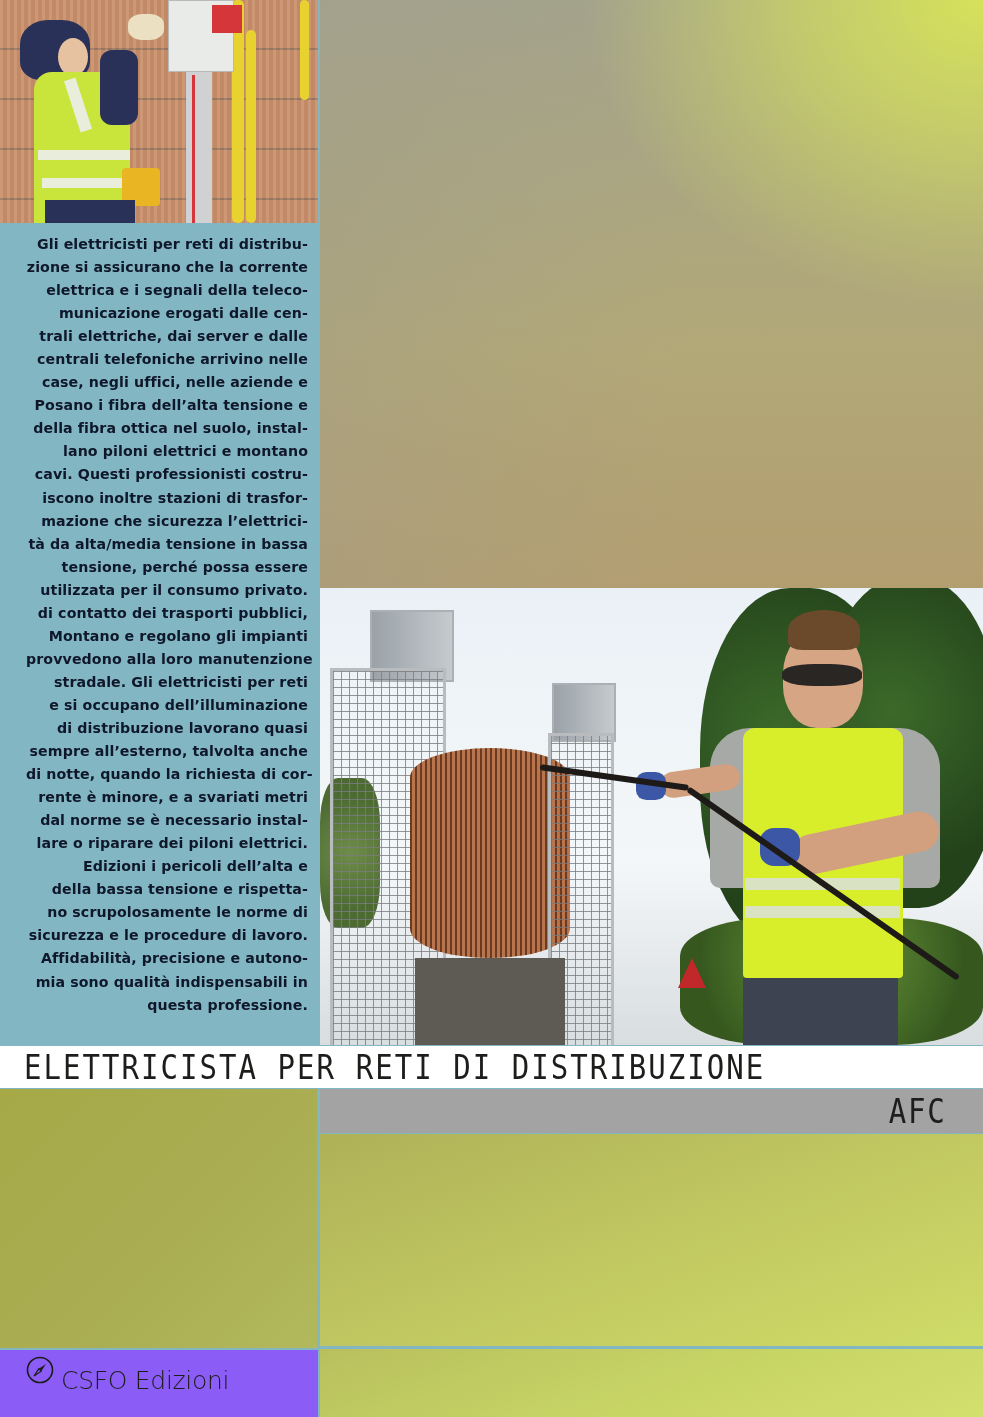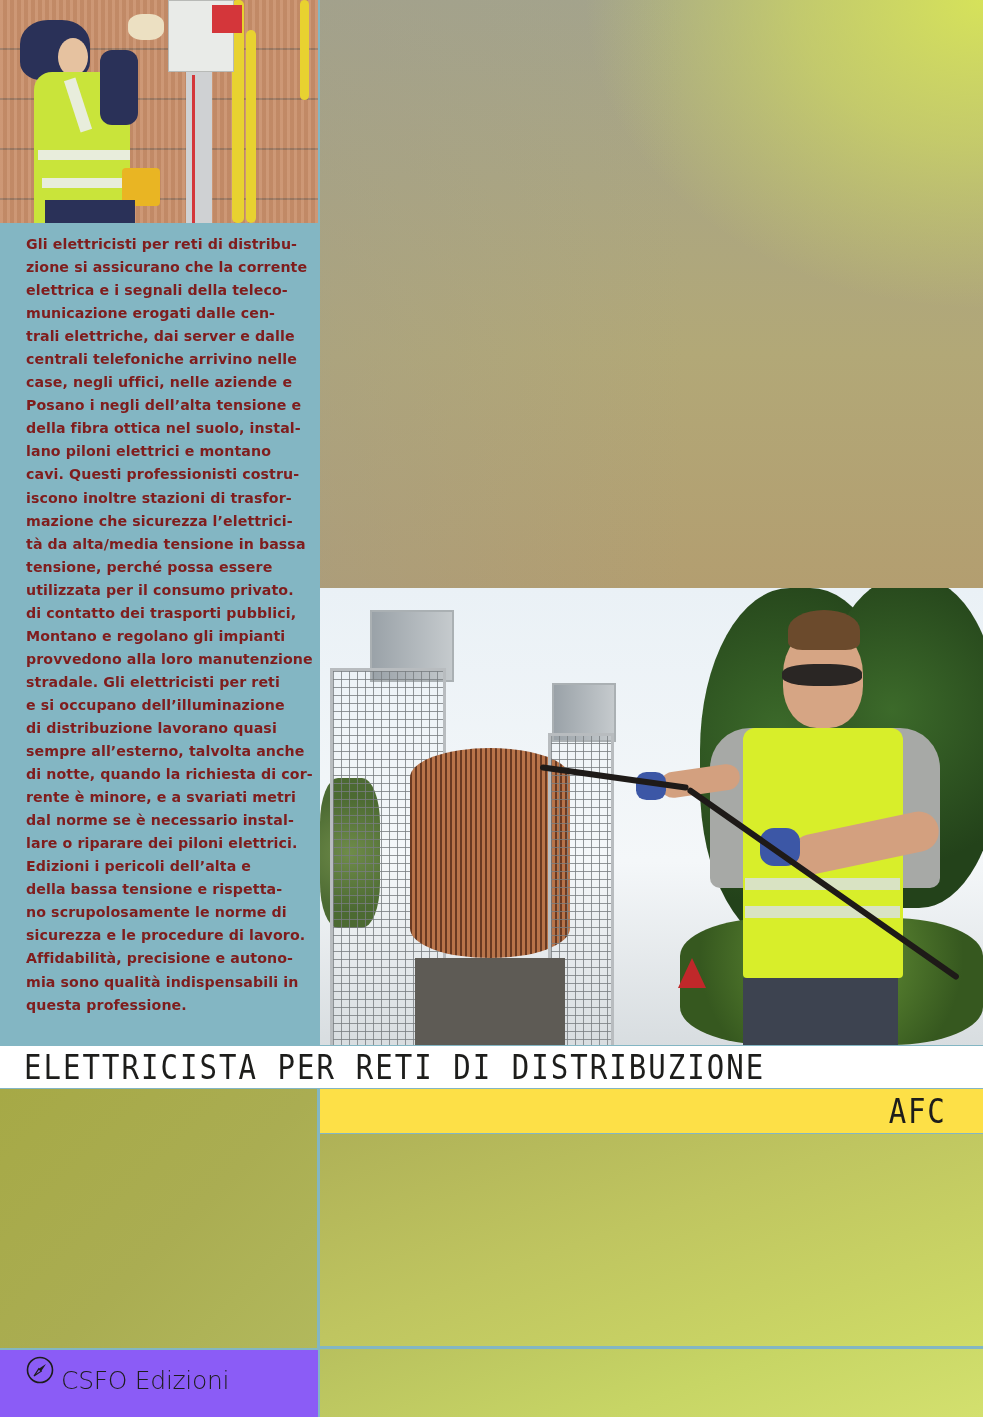--- a/index.html
+++ b/index.html
@@ -27,21 +27,21 @@
   #photo-top .navy { position: absolute; background: #2a3158; }
   #photo-top .stripe { position: absolute; background: #e8eddc; }
   #photo-top .skin { position: absolute; background: #e6c2a0; border-radius: 50%; }
   #photo-top .meter { position: absolute; background: #e9b523; border-radius: 4px; }
 
   
   #desc {
     left: 26px; top: 233px; width: 282px;
     font-family: "DejaVu Sans", sans-serif;
     font-weight: bold; font-size: 14.2px; line-height: 23.05px;
-    color: #7f1d1d; letter-spacing: 0.1px;
+    color: #0f172a; letter-spacing: 0.1px; text-align: right;
   }
   #desc div { white-space: nowrap; }
 
   
   #grad-top {
     left: 320px; top: 0; width: 663px; height: 588px;
     background:
       radial-gradient(ellipse 80% 70% at 100% 0%, #d6e25a 0%, rgba(214,226,90,0.6) 35%, rgba(214,226,90,0) 75%),
       linear-gradient(180deg, #a4a48c 0%, #b2a877 60%, #b39e70 100%);
   }
@@ -95,21 +95,21 @@
   }
 
   
   #olive-left {
     left: 0; top: 1089px; width: 317px; height: 259px;
     background: linear-gradient(135deg, #a6a946 0%, #aaad52 55%, #b2b95c 100%);
   }
 
   
   #afc-band {
-    left: 320px; top: 1089px; width: 663px; height: 44px; background: #fde047; text-decoration: underline;
+    left: 320px; top: 1089px; width: 663px; height: 44px; background: #a3a3a3; text-decoration: underline;
   }
   #afc-text {
     position: absolute; right: 36px; top: 3px;
     font-family: "DejaVu Sans Mono", monospace;
     font-size: 33px; line-height: 40px; color: #1d1d1b;
     letter-spacing: 2px; transform: scaleX(0.88); transform-origin: right center;
   }
 
   
   #green-right-1 {
@@ -156,21 +156,21 @@
 </div>
 
 <div id="desc" class="abs">
   <div>Gli elettricisti per reti di distribu-</div>
   <div>zione si assicurano che la corrente</div>
   <div>elettrica e i segnali della teleco-</div>
   <div>municazione erogati dalle cen-</div>
   <div>trali elettriche, dai server e dalle</div>
   <div>centrali telefoniche arrivino nelle</div>
   <div>case, negli uffici, nelle aziende e</div>
-  <div>Posano i negli dell’alta tensione e</div>
+  <div>Posano i fibra dell’alta tensione e</div>
   <div>della fibra ottica nel suolo, instal-</div>
   <div>lano piloni elettrici e montano</div>
   <div>cavi. Questi professionisti costru-</div>
   <div>iscono inoltre stazioni di trasfor-</div>
   <div>mazione che sicurezza l’elettrici-</div>
   <div>tà da alta/media tensione in bassa</div>
   <div>tensione, perché possa essere</div>
   <div>utilizzata per il consumo privato.</div>
   <div>di contatto dei trasporti pubblici,</div>
   <div>Montano e regolano gli impianti</div>

